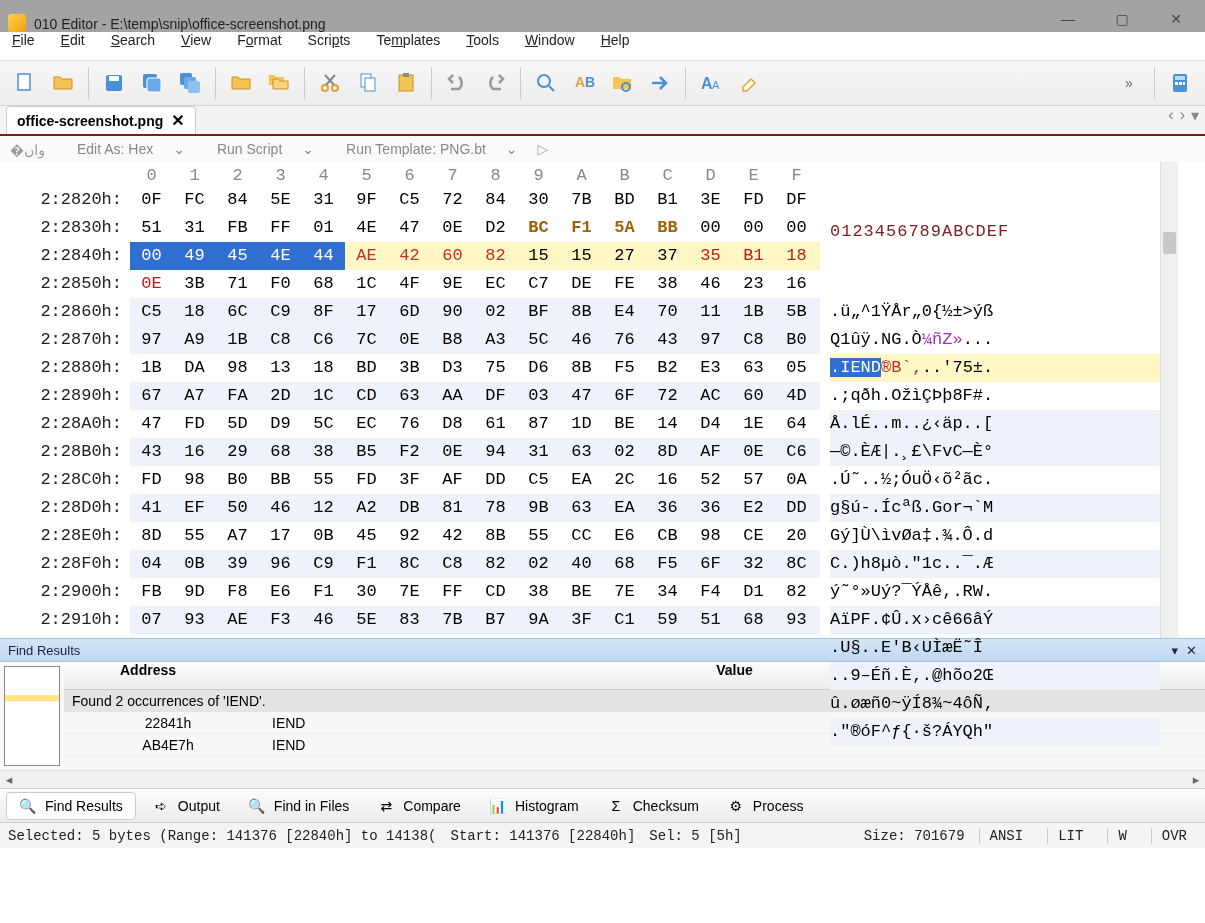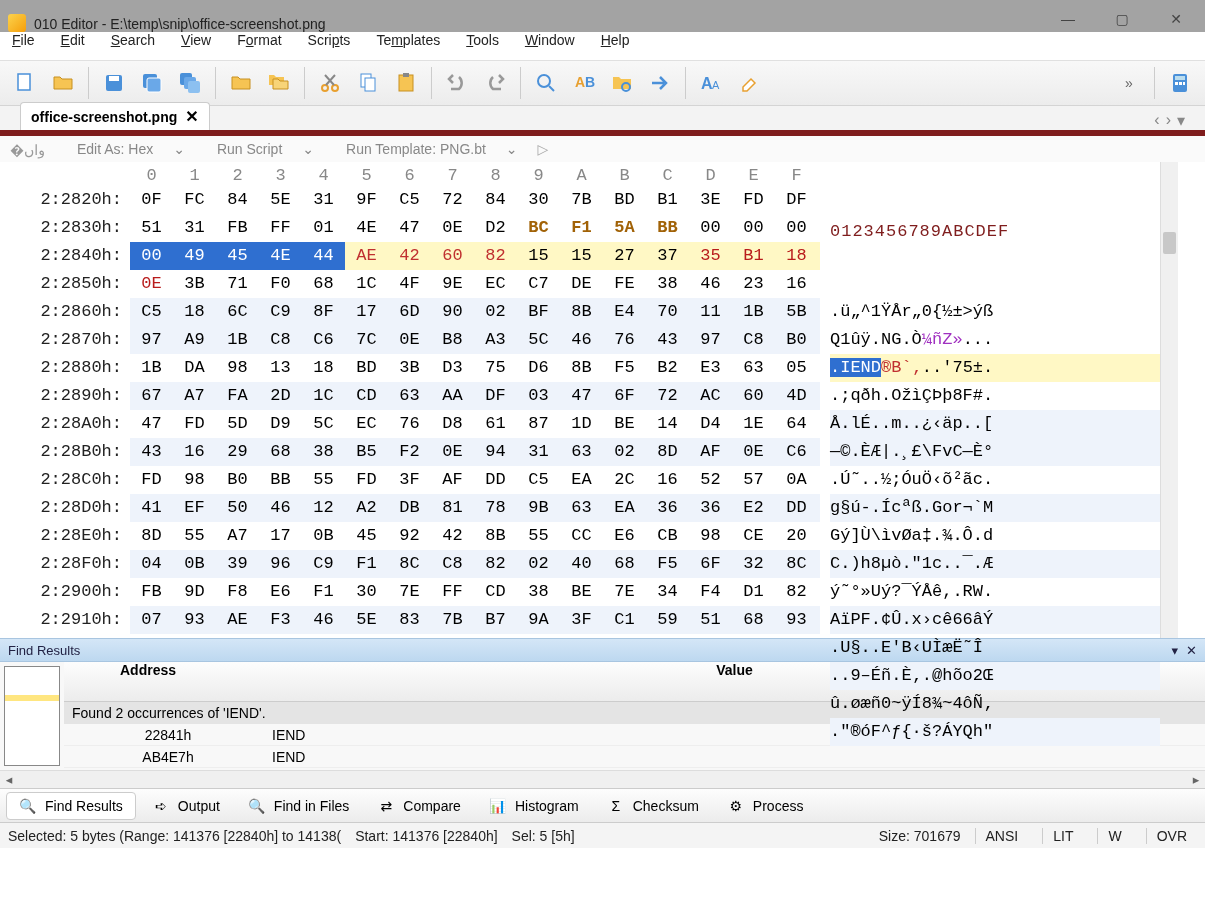--- a/index.html
+++ b/index.html
@@ -14,21 +14,21 @@
 .menubar { height: 28px; display: flex; align-items: flex-start; padding: 0 12px; gap: 26px; background: #fff; font-size: 14px; }
 .menubar .mitem { color: #222; cursor: default; }
 .menubar .mitem .ul { text-decoration: underline; }
 
 .toolbar { height: 46px; background: linear-gradient(#f8f8f8,#ececec); border-top: 1px solid #e0e0e0; border-bottom: 1px solid #d4d4d4; display: flex; align-items: center; padding: 0 8px; gap: 4px; }
 .toolbar .tb { width: 34px; height: 34px; display: flex; align-items: center; justify-content: center; border-radius: 4px; }
 .toolbar .sep { width: 1px; height: 32px; background: #ccc; margin: 0 4px; }
 .toolbar .spacer { flex: 1; }
 .tb svg { width: 24px; height: 24px; }
 
-.tabbar { height: 30px; background: #f3f3f3; border-bottom: 6px solid #7f1d1d; display: flex; align-items: flex-end; padding: 0 20px; }
+.tabbar { height: 30px; background: #f3f3f3; border-bottom: 2px solid #7f1d1d; display: flex; align-items: flex-start; padding: 0 6px; }
 .tabbar .tab { display: flex; align-items: center; gap: 8px; padding: 4px 10px; background: #fff; border: 1px solid #ccc; border-bottom: none; border-radius: 4px 4px 0 0; font-weight: 600; font-size: 14px; }
 .tabbar .tab-close { font-weight: bold; font-size: 16px; }
 .tabbar .nav { margin-left: auto; display: flex; gap: 6px; color: #888; font-size: 16px; }
 
 .subbar { height: 26px; background: #fafafa; display: flex; align-items: center; gap: 32px; padding: 0 10px; color: #888; font-size: 14px; }
 .subbar .chev { color: #999; }
 .subbar .lbl { display: flex; align-items: center; gap: 20px; }
 
 .hex-area { display: flex; height: 476px; font-family: Consolas, "Courier New", monospace; font-size: 17px; line-height: 28px; position: relative; }
 .addr-col { width: 130px; text-align: right; padding-right: 8px; color: #222; }
@@ -55,38 +55,38 @@
 .asc-red { color: #c03030; }
 .asc-purple { color: #a030c0; }
 
 .find-hdr { height: 24px; background: linear-gradient(#d4e6f7,#bdd8f0); border-top: 1px solid #a8c5e0; border-bottom: 1px solid #a8c5e0; display: flex; align-items: center; padding: 0 8px; font-size: 13px; color: #224; }
 .find-hdr .right { margin-left: auto; display: flex; gap: 8px; }
 
 .find-body { display: flex; height: 108px; background: #f8f8f8; }
 .find-thumb { width: 56px; border: 1px solid #888; margin: 4px; background: #fff; position: relative; }
 .find-thumb::after { content: ""; position: absolute; left: 0; right: 0; top: 28px; height: 6px; background: #ffe680; }
 .find-tbl { flex: 1; font-size: 14px; }
-.find-th { display: flex; height: 40px; background: linear-gradient(#fdfdfd,#ececec); border-bottom: 1px solid #ccc; }
+.find-th { display: flex; height: 28px; background: linear-gradient(#fdfdfd,#ececec); border-bottom: 1px solid #ccc; }
 .find-th .c1 { width: 200px; padding-left: 56px; font-weight: 600; }
 .find-th .c2 { flex: 1; text-align: center; font-weight: 600; }
 .find-msg { height: 22px; background: #e4e4e4; padding-left: 8px; display: flex; align-items: center; }
 .find-row { display: flex; height: 22px; align-items: center; border-bottom: 1px solid #eee; }
 .find-row .c1 { width: 200px; padding-left: 8px; text-align: center; }
 .find-row .c2 { padding-left: 8px; }
 
 .hscroll { height: 18px; background: #f0f0f0; border-top: 1px solid #ddd; display: flex; align-items: center; }
 .hscroll .arr { width: 18px; text-align: center; color: #666; }
 .hscroll .track { flex: 1; }
 
 .bottom-tabs { height: 34px; background: linear-gradient(#fdfdfd,#ececec); border-top: 1px solid #ccc; display: flex; align-items: center; padding: 0 6px; gap: 4px; }
 .btab { display: flex; align-items: center; gap: 8px; padding: 4px 12px; border-radius: 4px; font-size: 14px; }
 .btab.active { background: #fff; border: 1px solid #ccc; }
 .btab .ico { width: 18px; height: 18px; display: flex; align-items: center; justify-content: center; }
 
-.status { height: 26px; background: #f4f4f4; border-top: 1px solid #ccc; display: flex; align-items: center; padding: 0 8px; font-size: 14px; gap: 14px; color: #222; }
+.status { height: 26px; background: #f4f4f4; border-top: 1px solid #ccc; display: flex; align-items: center; padding: 0 8px; font-size: 14px; gap: 14px; color: #222; font-family: Liberation Mono, monospace; }
 .status .seg { white-space: nowrap; }
 .status .gap { flex: 1; }
 .status .pill { padding: 0 10px; border-left: 1px solid #ccc; }
 </style>
 </head>
 <body>
 
 <div class="titlebar">
   <div class="app-icon"></div>
   <div class="title">010 Editor - E:\temp\snip\office-screenshot.png</div>

